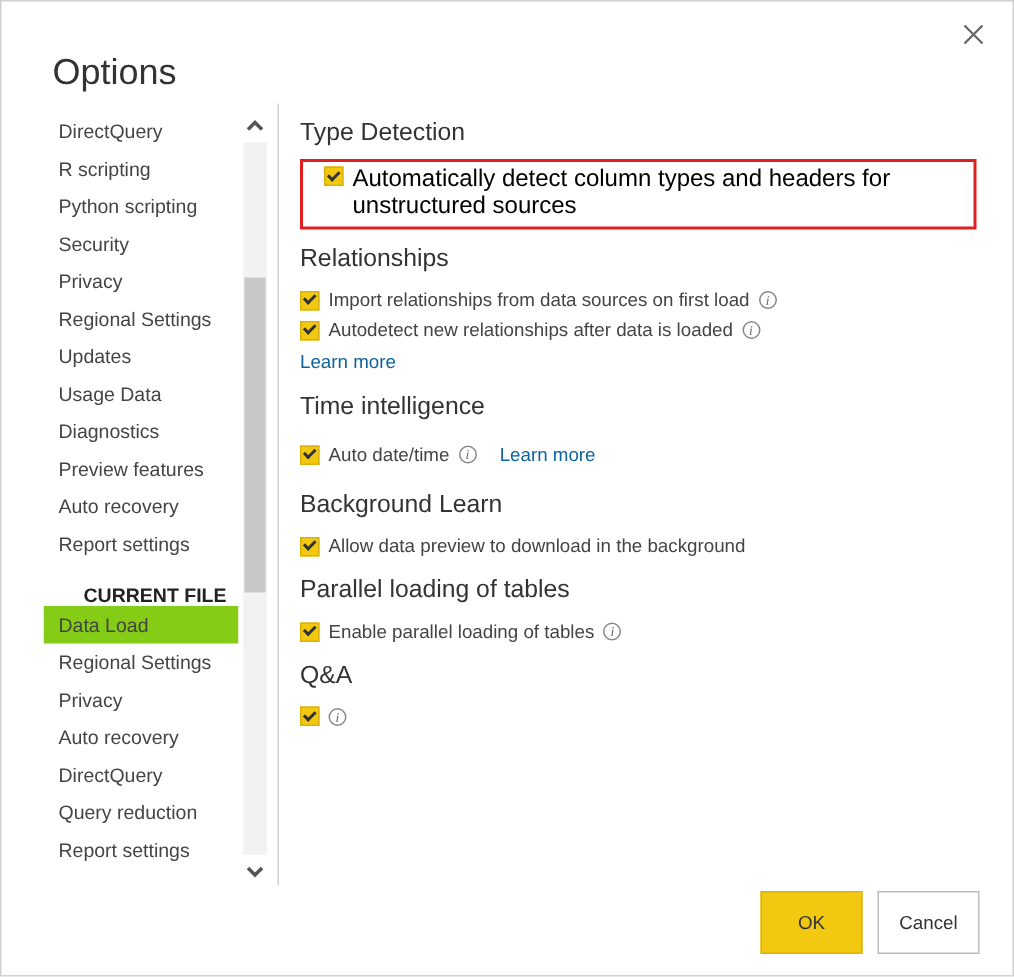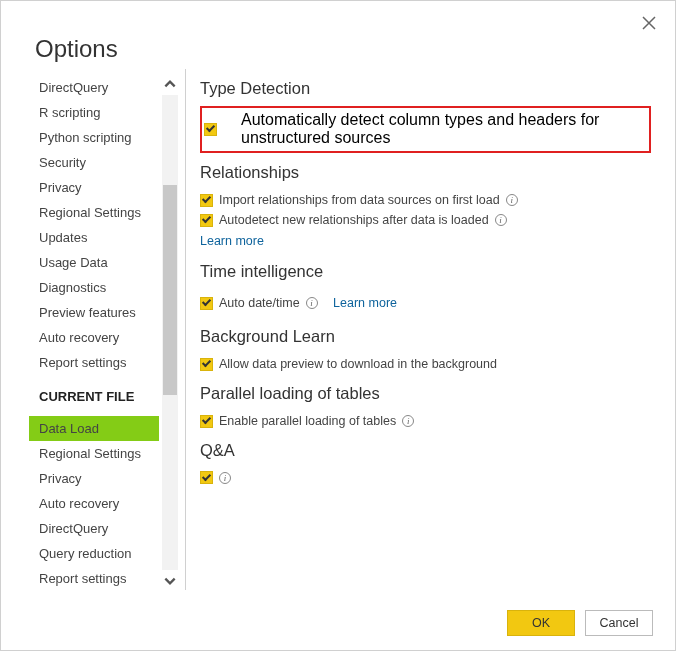--- a/index.html
+++ b/index.html
@@ -49,21 +49,22 @@
     white-space: nowrap;
     cursor: pointer;
   }
   .sidebar-item.selected {
     background: #84cc16;
   }
   .sidebar-header {
     font-size: 13px;
     font-weight: 600;
     color: #222;
-    padding: 14px 8px 12px 10px;
+    padding: 14px 8px 0 10px;
+    text-align: right;
   }
   .scroll-col {
     width: 22px;
     display: flex;
     flex-direction: column;
     align-items: center;
     padding-top: 6px;
   }
   .scroll-arrow {
     width: 18px;
@@ -155,36 +156,36 @@
   .info-icon::after { content: "i"; }
   .link {
     color: #0e639c;
     font-size: 12.5px;
     cursor: pointer;
     display: inline-block;
     padding: 4px 0;
   }
   .highlight-box {
     border: 2px solid #e02020;
-    padding: 3px 6px 4px 2px;
+    padding: 3px 6px 4px 14px;
     margin-right: 4px;
     display: inline-flex;
-    align-items: center;
-    gap: 24px;
+    align-items: flex-start;
+    gap: 6px;
   }
   .footer {
     position: absolute;
     bottom: 14px;
     right: 22px;
     display: flex;
     gap: 10px;
   }
   .btn {
     min-width: 68px;
-    height: 26px;
+    height: 42px;
     font-size: 12.5px;
     border: 1px solid #bbb;
     background: #fff;
     display: flex;
     align-items: center;
     justify-content: center;
     cursor: pointer;
     color: #333;
   }
   .btn.primary {

